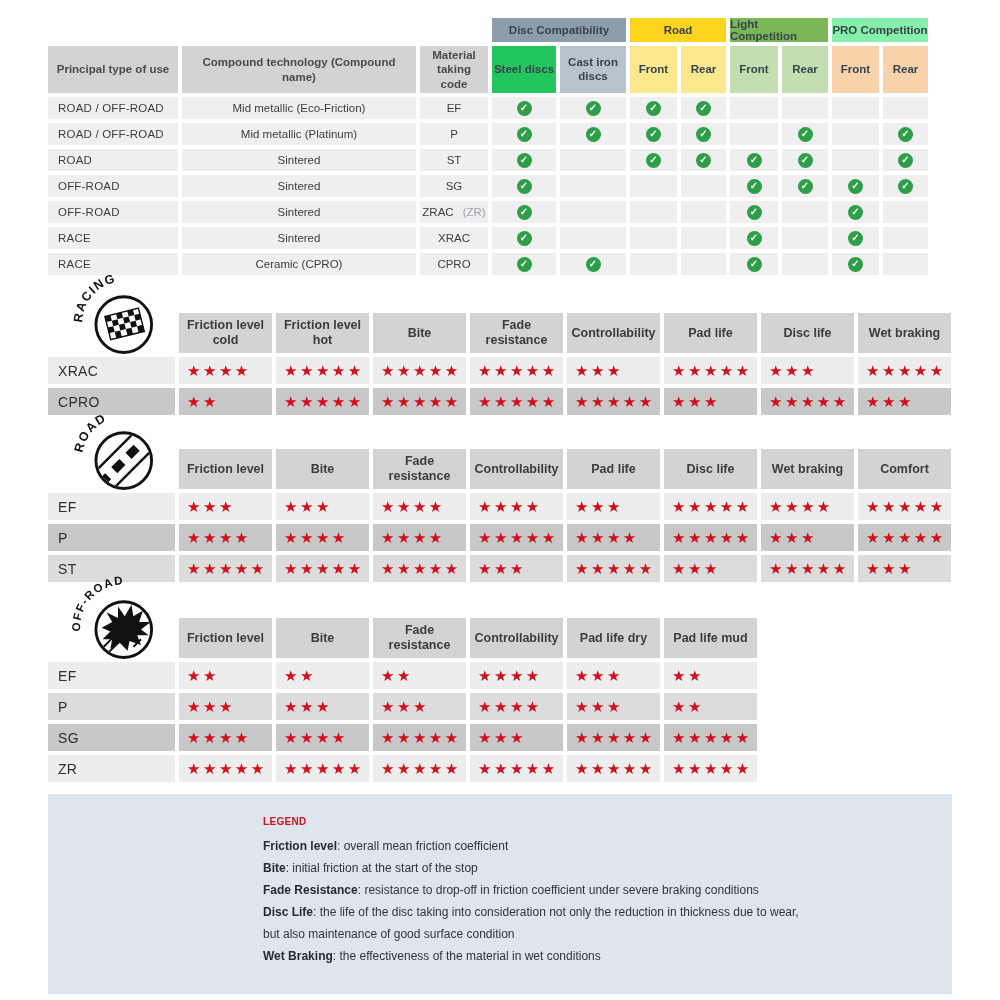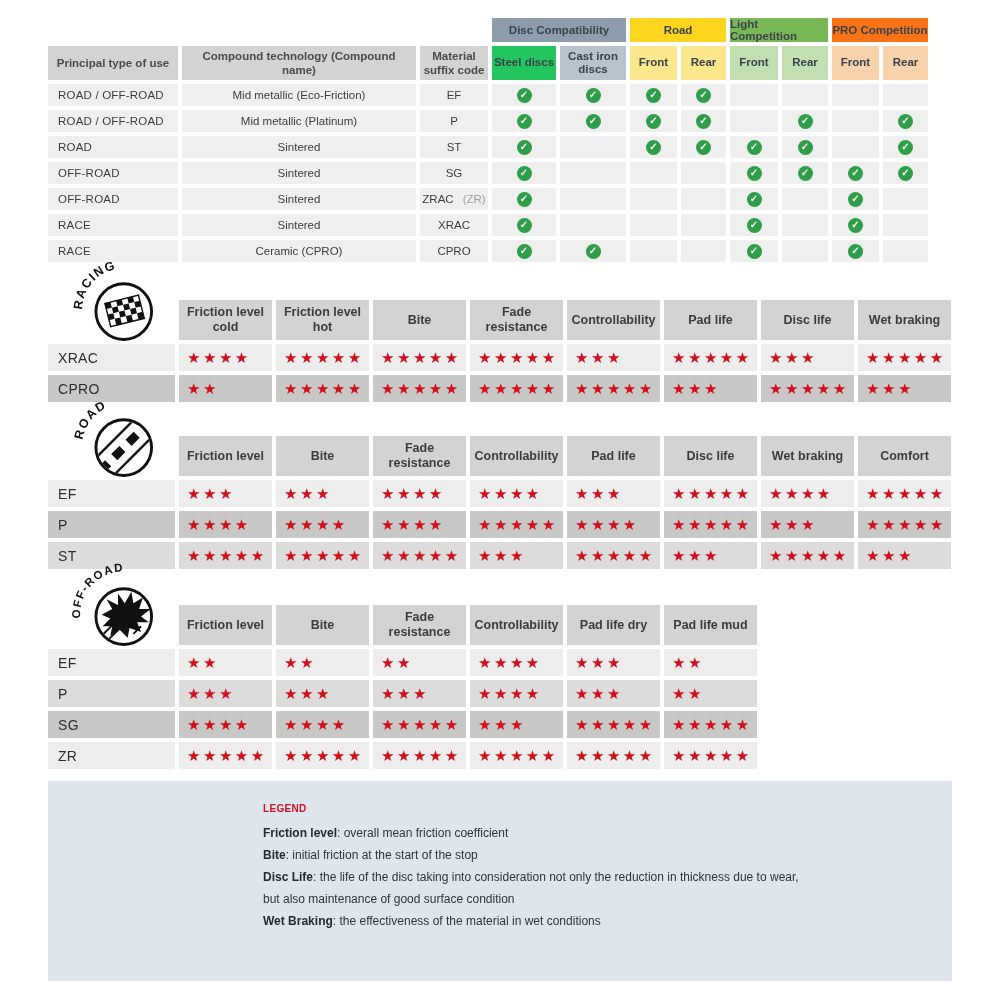--- a/index.html
+++ b/index.html
@@ -57,24 +57,24 @@
 </head>
 <body>
 
 <div class="page">
 
   <div class="compat-grid" id="compat-grid">
       <div class="cg-spacer"></div>
       <div class="cg-group" style="background: rgb(142, 157, 171);">Disc Compatibility</div>
       <div class="cg-group" style="background: rgb(253, 212, 30);">Road</div>
       <div class="cg-group" style="background: rgb(122, 183, 87);">Light Competition</div>
-      <div class="cg-group" style="background: #f97316;">PRO Competition</div>
+      <div class="cg-group" style="background: #86efac;">PRO Competition</div>
       <div class="cg-head">Principal type of use</div>
       <div class="cg-head">Compound technology (Compound name)</div>
-      <div class="cg-head">Material suffix code</div>
+      <div class="cg-head">Material taking code</div>
       <div class="cg-sub" style="background: #22c55e;">Steel discs</div>
       <div class="cg-sub" style="background: rgb(185, 195, 204);">Cast iron discs</div>
       <div class="cg-sub" style="background: rgb(251, 232, 141);">Front</div>
       <div class="cg-sub" style="background: rgb(251, 232, 141);">Rear</div>
       <div class="cg-sub" style="background: rgb(195, 222, 176);">Front</div>
       <div class="cg-sub" style="background: rgb(195, 222, 176);">Rear</div>
       <div class="cg-sub" style="background: rgb(248, 210, 171);">Front</div>
       <div class="cg-sub" style="background: rgb(248, 210, 171);">Rear</div>
       <div class="cg-cell use">ROAD / OFF-ROAD</div>
       <div class="cg-cell">Mid metallic (Eco-Friction)</div>
@@ -396,19 +396,20 @@
         <div class="rt-stars shade-light" style="color: rgb(208, 17, 29);">★★★★★</div>
         <div class="rt-stars shade-light" style="color: rgb(208, 17, 29);">★★★★★</div>
       </div>
   </div>
 
   <div class="legend-panel">
     <div class="legend-title" id="legend-title" style="color: rgb(204, 17, 34);">LEGEND</div>
     <div id="legend-items">
         <div class="legend-line"><b>Friction level</b>: overall mean friction coefficient</div>
         <div class="legend-line"><b>Bite</b>: initial friction at the start of the stop</div>
+        <div class="legend-line"><b>Fade Resistance</b>: resistance to drop-off in friction coefficient under severe braking conditions</div>
         <div class="legend-line"><b>Disc Life</b>: the life of the disc taking into consideration not only the reduction in thickness due to wear,</div>
         <div class="legend-line">but also maintenance of good surface condition</div>
         <div class="legend-line"><b>Wet Braking</b>: the effectiveness of the material in wet conditions</div>
       </div>
   </div>
 
 </div>
 
 </body></html>

